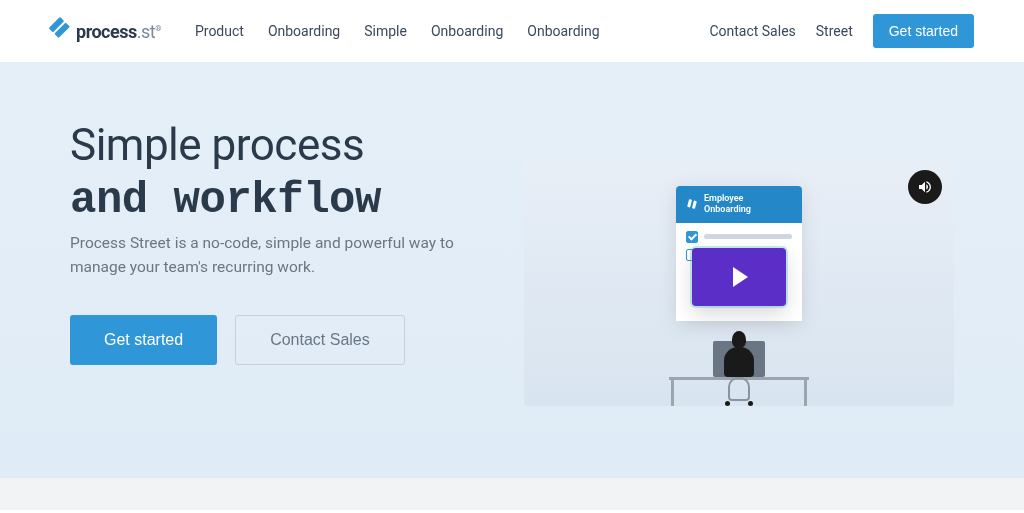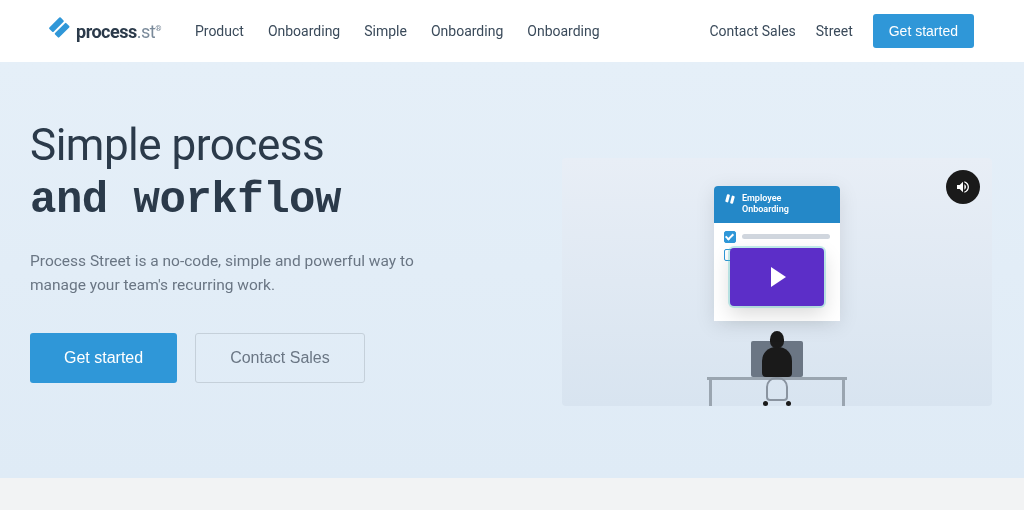--- a/index.html
+++ b/index.html
@@ -69,41 +69,41 @@
       background: #2f97d8;
       color: #fff;
       border: none;
       padding: 9px 16px;
       font-size: 14px;
       border-radius: 3px;
       cursor: pointer;
     }
     .hero {
       background: linear-gradient(180deg, #e5eff8 0%, #dfebf6 100%);
-      padding: 58px 30px 40px;
+      padding: 58px 70px 40px;
       display: flex;
       gap: 50px;
       height: 416px;
     }
     .hero-left {
       flex: 1.05;
     }
     .hero-headline {
       font-size: 44px;
       line-height: 1.18;
       color: #2b3a4a;
       font-weight: 400;
       letter-spacing: -0.5px;
     }
     .hero-headline .bold {
       font-weight: 700;
       font-family: Liberation Mono, monospace;
     }
     .hero-sub {
-      margin-top: 22px;
+      margin-top: 4px;
       font-size: 15.5px;
       line-height: 1.55;
       color: #6a7684;
       max-width: 440px;
     }
     .hero-ctas {
       margin-top: 36px;
       display: flex;
       gap: 18px;
     }
@@ -164,20 +164,21 @@
       position: relative;
       z-index: 2;
     }
     .card-header {
       background: #2488c8;
       color: #fff;
       padding: 7px 10px;
       font-size: 9px;
       font-weight: 600;
       display: flex;
+      align-items: center;
       gap: 6px;
       border-radius: 4px 4px 0 0;
       line-height: 1.25;
     }
     .card-header .icon-small {
       width: 12px;
       height: 12px;
       flex-shrink: 0;
     }
     .card-body {

